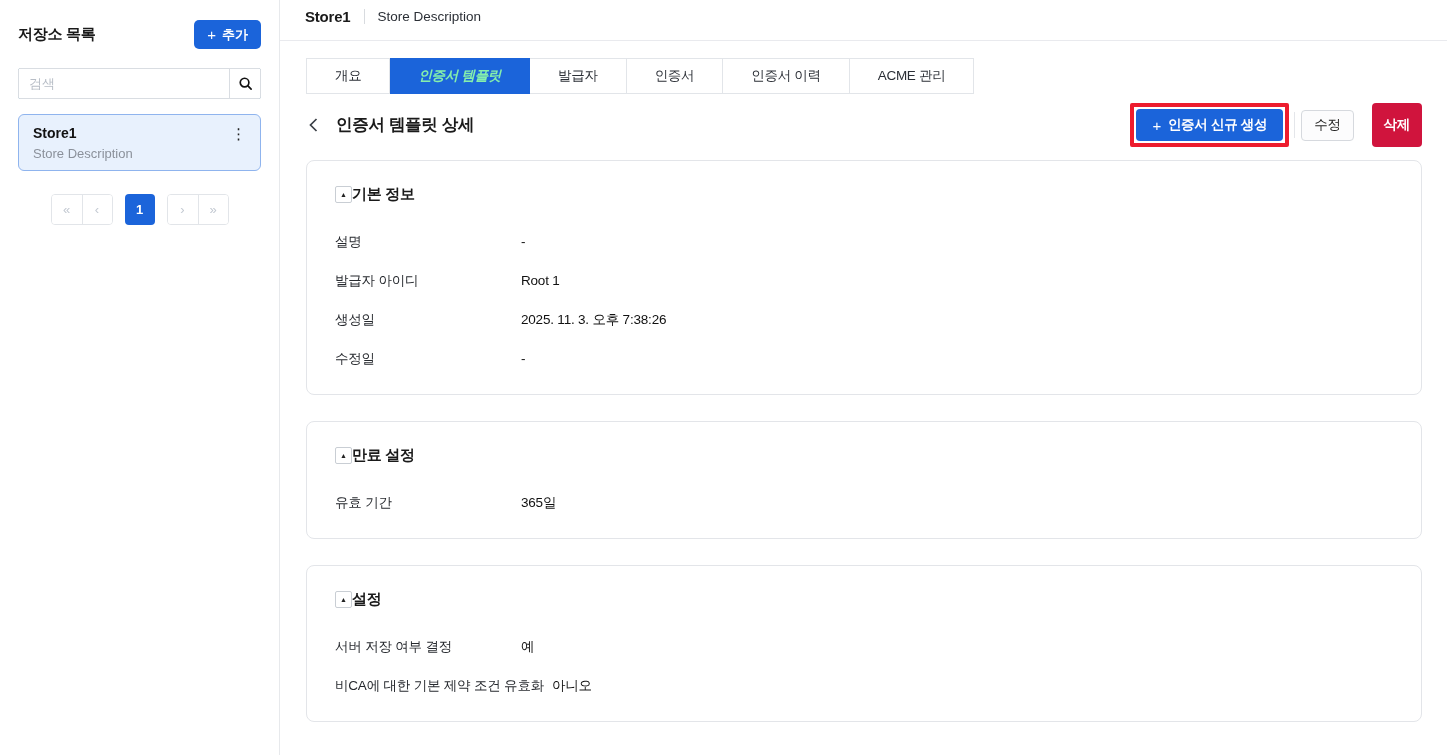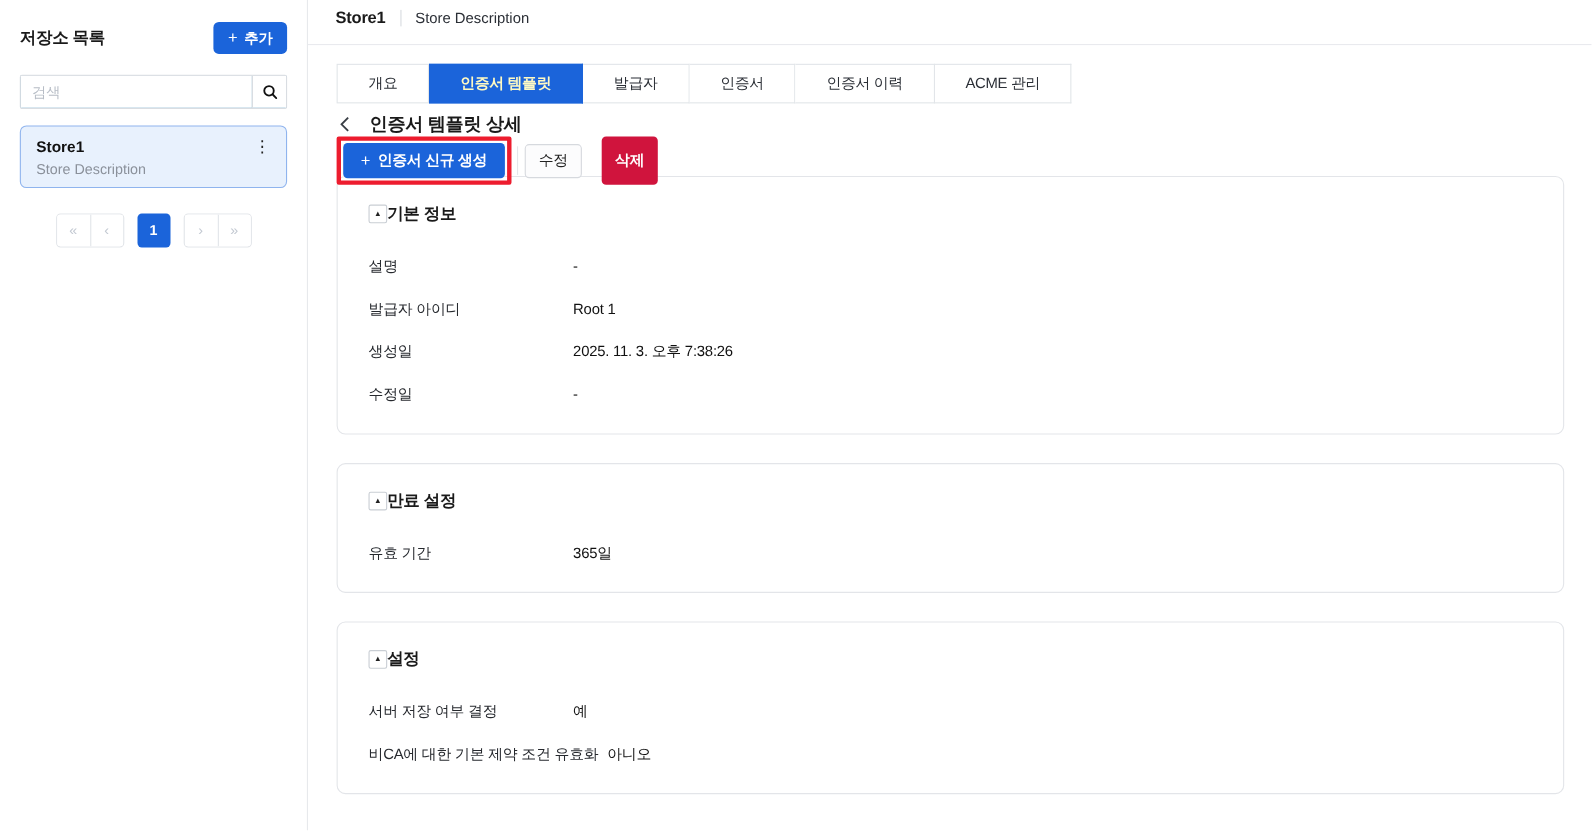--- a/index.html
+++ b/index.html
@@ -47,24 +47,24 @@
   .mh-divider { width:1px; height:15px; background:#d8dbdf; margin:0 13px; }
   .mh-desc { font-size:13.5px; color:#2b2f36; }
 
   .content { padding:0 25px 0 26px; }
 
   .tabs { display:flex; margin-top:17px;text-align:right; }
   .tab { height:36px; display:flex; align-items:center; justify-content:center; padding:0 28px;
     background:#fff; border:1px solid #e2e5e9; font-size:13.5px; color:#2b2f36; cursor:pointer;
     letter-spacing:-0.3px; }
   .tab + .tab { border-left:none; }
-  .tab.active { background:var(--blue); border-color:var(--blue); color:#fef9c3; font-weight:bold; }
-
-  .title-row { margin-top:8px; height:46px; display:flex; 
-    justify-content:space-between;flex-direction:column; }
+  .tab.active { background:var(--blue); border-color:var(--blue); color:#86efac; font-weight:bold;font-style:italic; }
+
+  .title-row { margin-top:8px; height:46px; display:flex; align-items:center;
+    justify-content:space-between; }
   .title-left { display:flex; align-items:center; gap:15px; }
   .back-btn { background:none; border:none; cursor:pointer; display:flex; align-items:center;
     padding:2px; }
   .page-title { font-size:16.5px; font-weight:bold; letter-spacing:-0.3px; }
 
   .actions { display:flex; align-items:center; }
   .highlight-box { border:4px solid var(--hl-red); padding:2px; border-radius:2px; }
   .btn-create { display:inline-flex; align-items:center; gap:7px; height:32px; padding:0 16px;
     background:var(--blue); color:#fff; border:none; border-radius:4px; font-size:13.5px;
     font-weight:bold; letter-spacing:-0.3px; cursor:pointer; }

